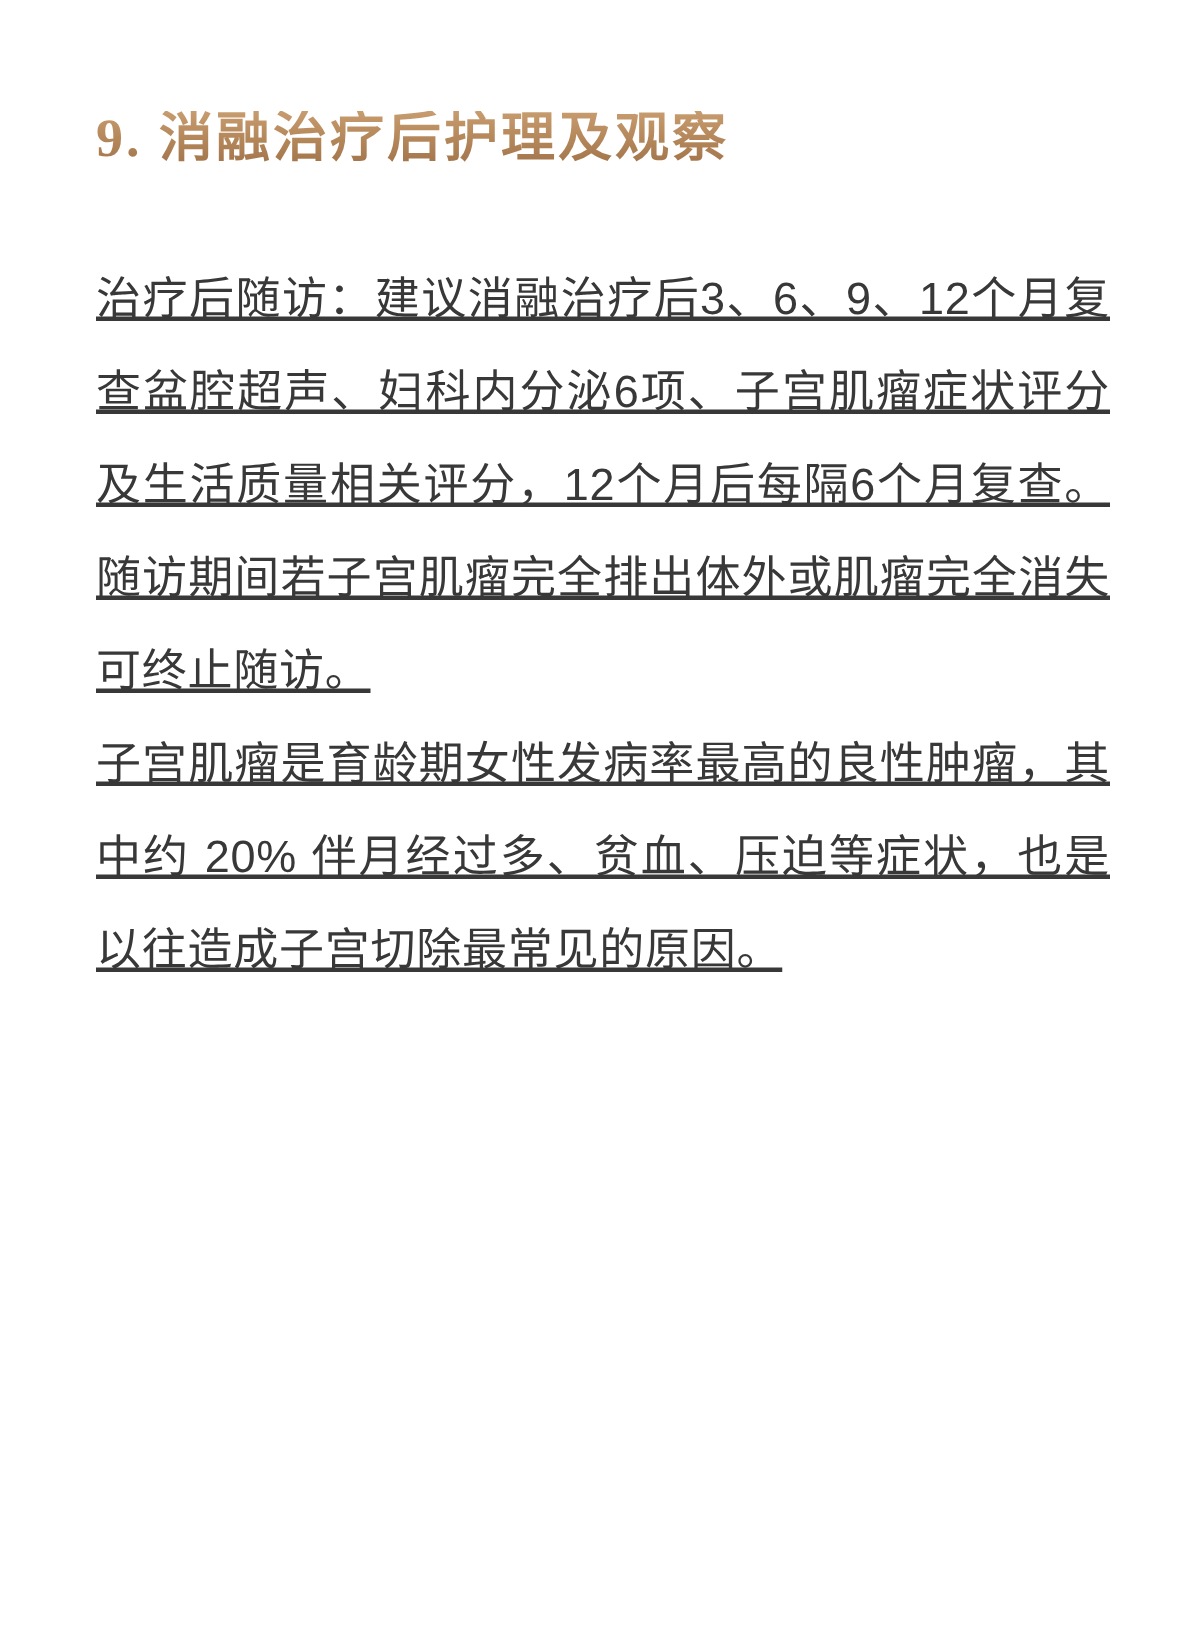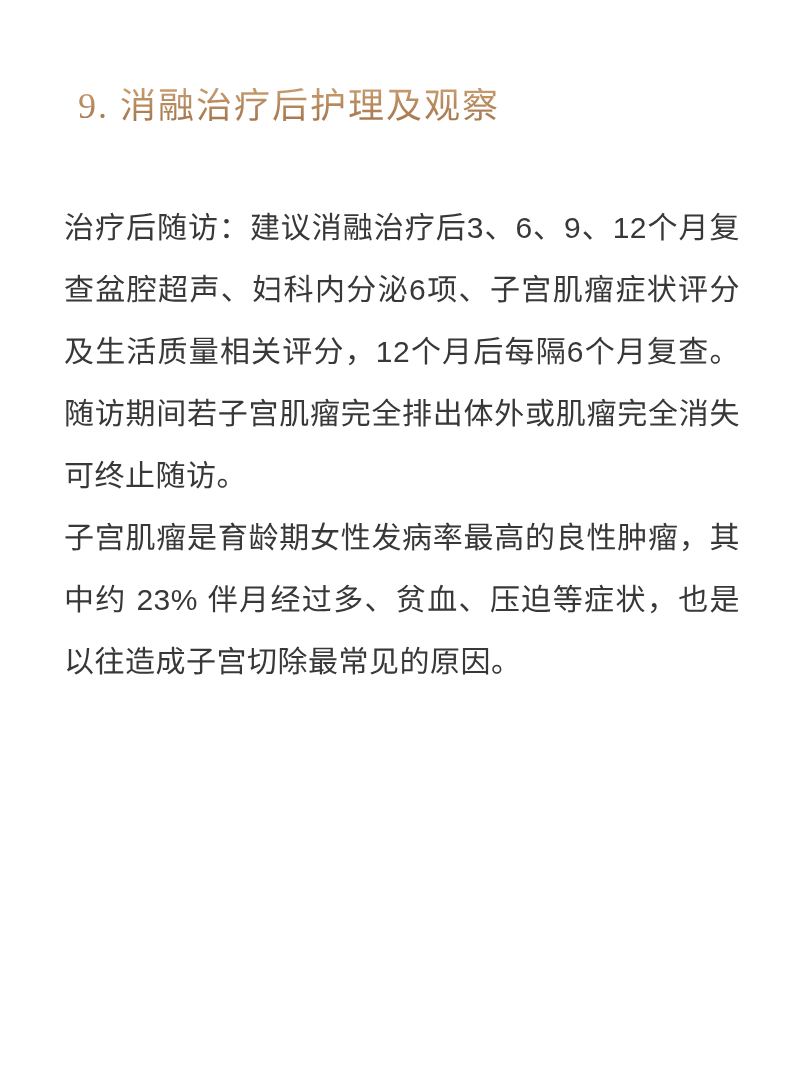--- a/index.html
+++ b/index.html
@@ -21,23 +21,23 @@
     overflow: hidden;
     font-family: "Liberation Sans", sans-serif;
   }
   .page {
     width: 800px;
     height: 1085px;
     background: var(--bg);
     padding: 74px 60px 0 64px;
   }
   .section-title {
-    margin: 14px;
+    margin: 0;
     font-family: "Liberation Serif", serif;
-    font-weight: 400;
+    font-weight: 700;
     font-size: 36px;
     line-height: 1;
     letter-spacing: 2px;
     color: var(--title-solid);
     background: linear-gradient(180deg, var(--title-top) 0%, var(--title-bottom) 100%);
     -webkit-background-clip: text;
     background-clip: text;
     -webkit-text-fill-color: transparent;
     display: inline-block;
   }
@@ -46,25 +46,26 @@
   }
   .article-body p {
     margin: 0;
     font-family: "Liberation Sans", sans-serif;
     font-size: 30px;
     line-height: 62px;
     color: var(--body-color);
     text-align: justify;
     text-justify: inter-character;
     letter-spacing: 0.5px;
+    text-decoration: underline;
   }
 </style>
 </head>
 <body>
 
 <div class="page">
   <h1 class="section-title">9. 消融治疗后护理及观察</h1>
 
   <div class="article-body">
     <p>治疗后随访：建议消融治疗后3、6、9、12个月复查盆腔超声、妇科内分泌6项、子宫肌瘤症状评分及生活质量相关评分，12个月后每隔6个月复查。随访期间若子宫肌瘤完全排出体外或肌瘤完全消失可终止随访。</p>
-    <p>子宫肌瘤是育龄期女性发病率最高的良性肿瘤，其中约 23% 伴月经过多、贫血、压迫等症状，也是以往造成子宫切除最常见的原因。</p>
+    <p>子宫肌瘤是育龄期女性发病率最高的良性肿瘤，其中约 20% 伴月经过多、贫血、压迫等症状，也是以往造成子宫切除最常见的原因。</p>
   </div>
 </div>
 
 </body></html>

